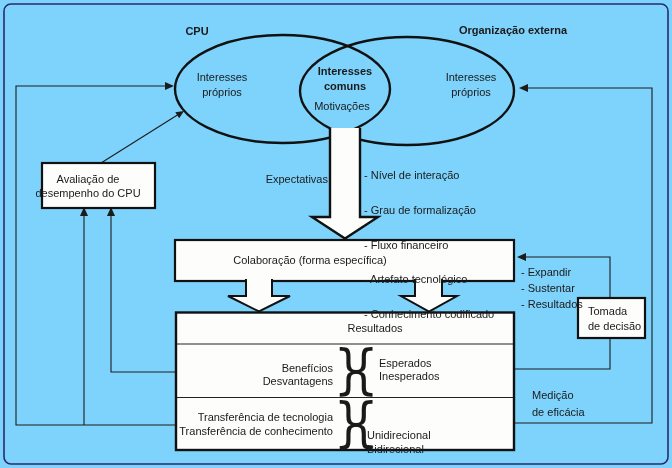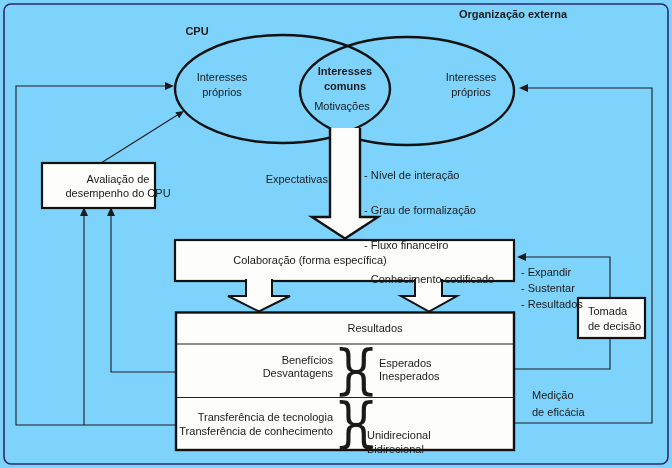--- a/index.html
+++ b/index.html
@@ -63,21 +63,21 @@
     <line x1="177" y1="344" x2="513" y2="344" stroke="#222" stroke-width="1.1"></line>
     <line x1="177" y1="397.5" x2="513" y2="397.5" stroke="#222" stroke-width="1.1"></line>
     <rect x="578" y="298" width="67" height="40" fill="#fdfdfb" stroke="#111" stroke-width="2.2"></rect>
 
     <path d="M246,279 V296 H228 L259,311.5 L290,296 H272 V279" fill="#fdfdfb" stroke="#111" stroke-width="2"></path>
     <path d="M415,279 V296 H401 L429,311.5 L457,296 H442 V279" fill="#fdfdfb" stroke="#111" stroke-width="2"></path>
   </svg>
 
   <div class="lbl bold center" style="left:175px;top:25px;width:44px;">CPU</div>
 
-  <div class="lbl bold center" style="left:443px;top:8px;width:140px;">Organização externa</div>
+  <div class="lbl bold center" style="left:443px;top:24px;width:140px;">Organização externa</div>
 
   <div class="lbl center lh15" style="left:182px;top:70px;width:80px;">
     <span>Interesses</span>
     <span>próprios</span>
   </div>
 
   <div class="lbl bold center lh15" style="left:305px;top:64px;width:80px;">
     <span>Interesses</span>
     <span>comuns</span>
   </div>
@@ -88,33 +88,34 @@
     <span>Interesses</span>
     <span>próprios</span>
   </div>
 
   <div class="lbl right" style="left:240px;top:173px;width:88px;">Expectativas</div>
 
   <div class="lbl dims" style="left:364px;top:147px;">
     <div>- Nível de interação</div>
     <div>- Grau de formalização</div>
     <div>- Fluxo financeiro</div>
+    <div>- Artefato tecnológico</div>
     <div>- Conhecimento codificado</div>
   </div>
 
-  <div class="lbl center lh14" style="left:60px;top:172px;width:116px;">
+  <div class="lbl center lh14" style="left:30px;top:172px;width:116px;">
     <span>Avaliação de</span>
     <span>desempenho do CPU</span>
   </div>
 
   <div class="lbl center" style="left:176px;top:254px;width:268px;">Colaboração (forma específica)</div>
 
   <div class="lbl center" style="left:177px;top:322px;width:396px;">Resultados</div>
 
-  <div class="lbl right" style="left:176px;top:354px;width:157px;">
+  <div class="lbl right" style="left:176px;top:362px;width:157px;">
     <span>Benefícios</span>
     <span>Desvantagens</span>
   </div>
   <div class="brace" style="left:334px;top:370px;">}</div>
   <div class="brace" style="left:349px;top:370px;">{</div>
   <div class="lbl" style="left:367px;top:356.5px;margin-left:12px;">
     <span>Esperados</span>
     <span>Inesperados</span>
   </div>
 

